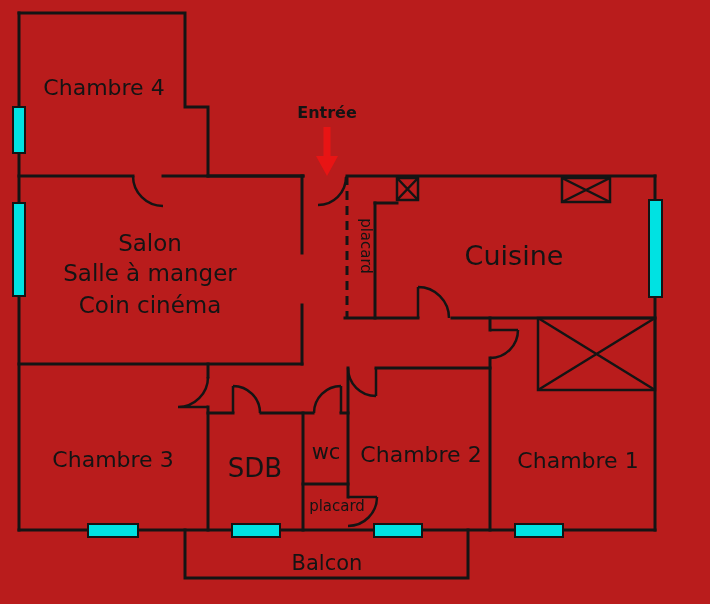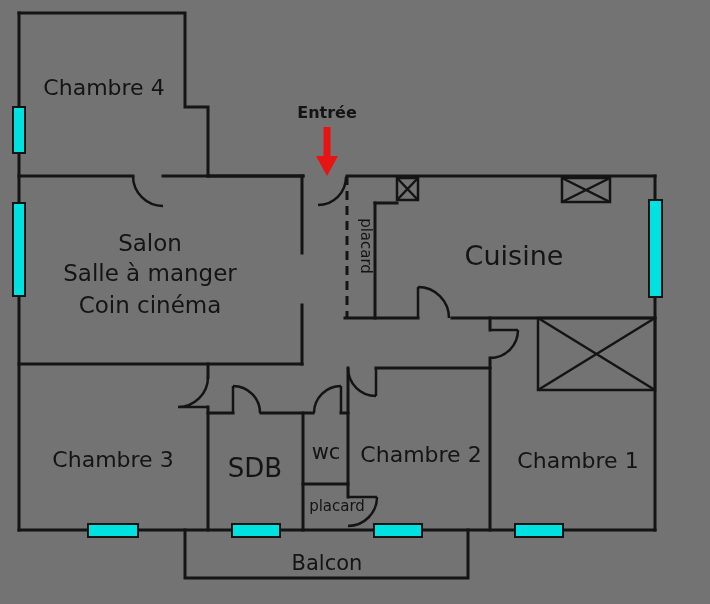--- a/index.html
+++ b/index.html
@@ -1,16 +1,16 @@
 <!DOCTYPE html>
 <html><head>
 <meta charset="utf-8">
 <style>
   html,body{margin:0;padding:0;background:#ffffff;}
-  .stage{position:relative;width:710px;height:604px;background:#737373;overflow:hidden;}
+  .stage{position:relative;width:710px;height:604px;background:#b91c1c;overflow:hidden;}
   svg{display:block;}
   text{font-family:"DejaVu Sans","Liberation Sans",sans-serif;fill:#141414;}
   .room-label{font-size:22px;}
   .salon-label{font-size:23px;}
   .cuisine-label{font-size:27px;}
   .sdb-label{font-size:26px;}
   .wc-label{font-size:21px;}
   .balcon-label{font-size:21px;}
   .entree-label{font-size:16px;font-weight:bold;}
   .placard-label{font-size:15px;}

